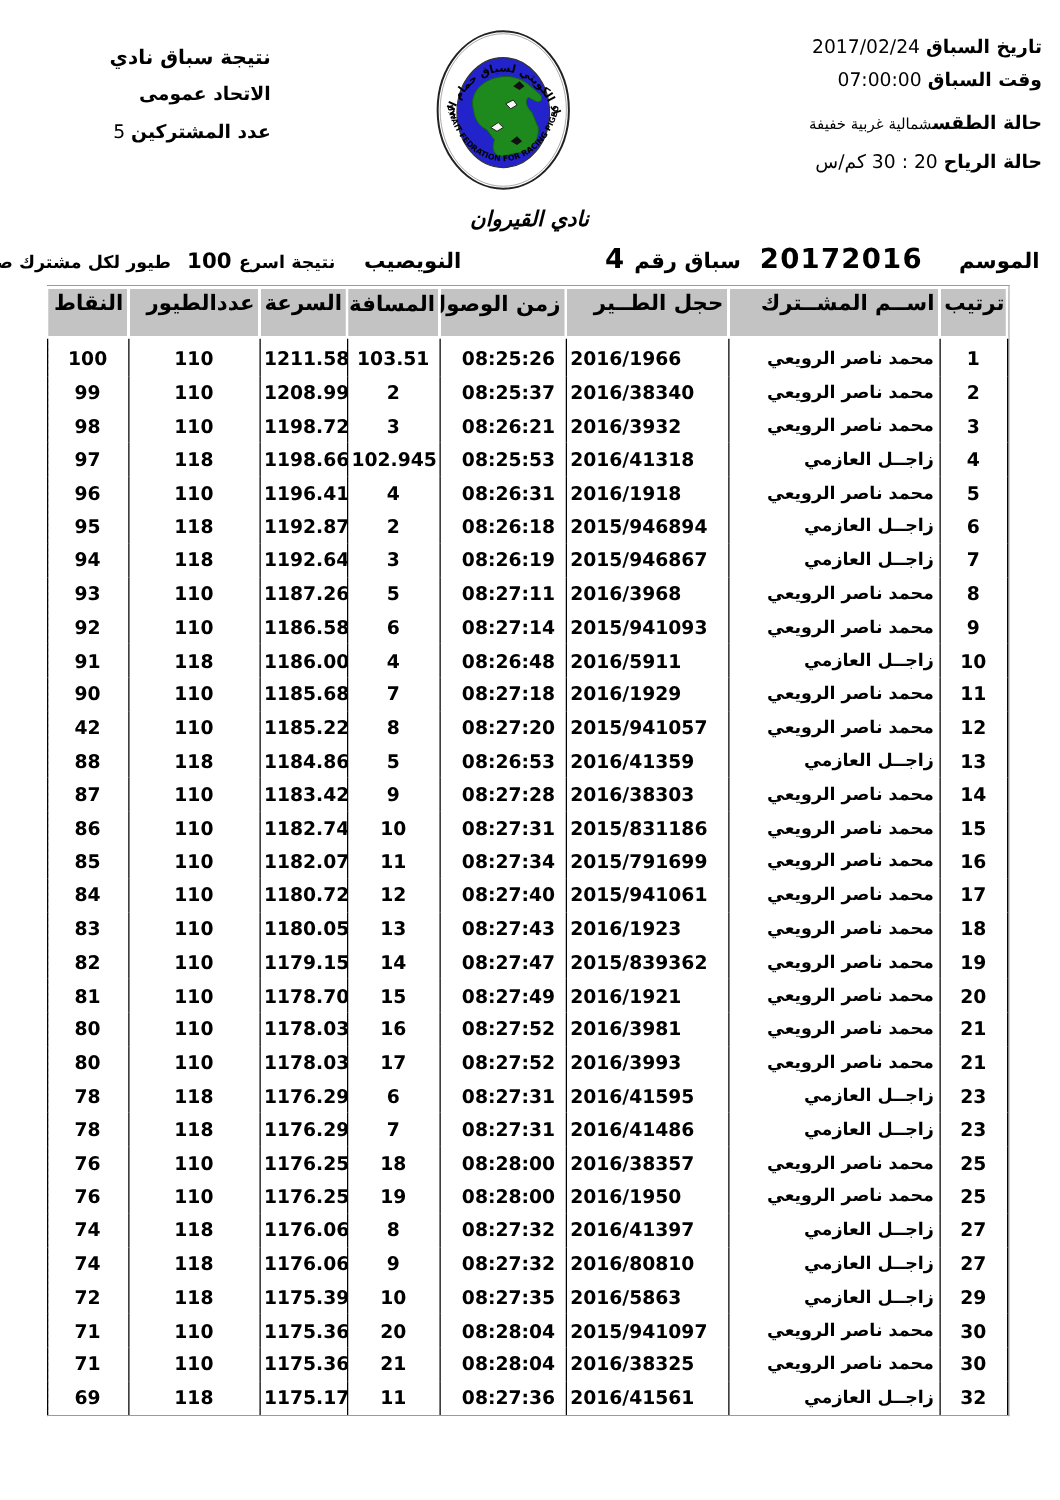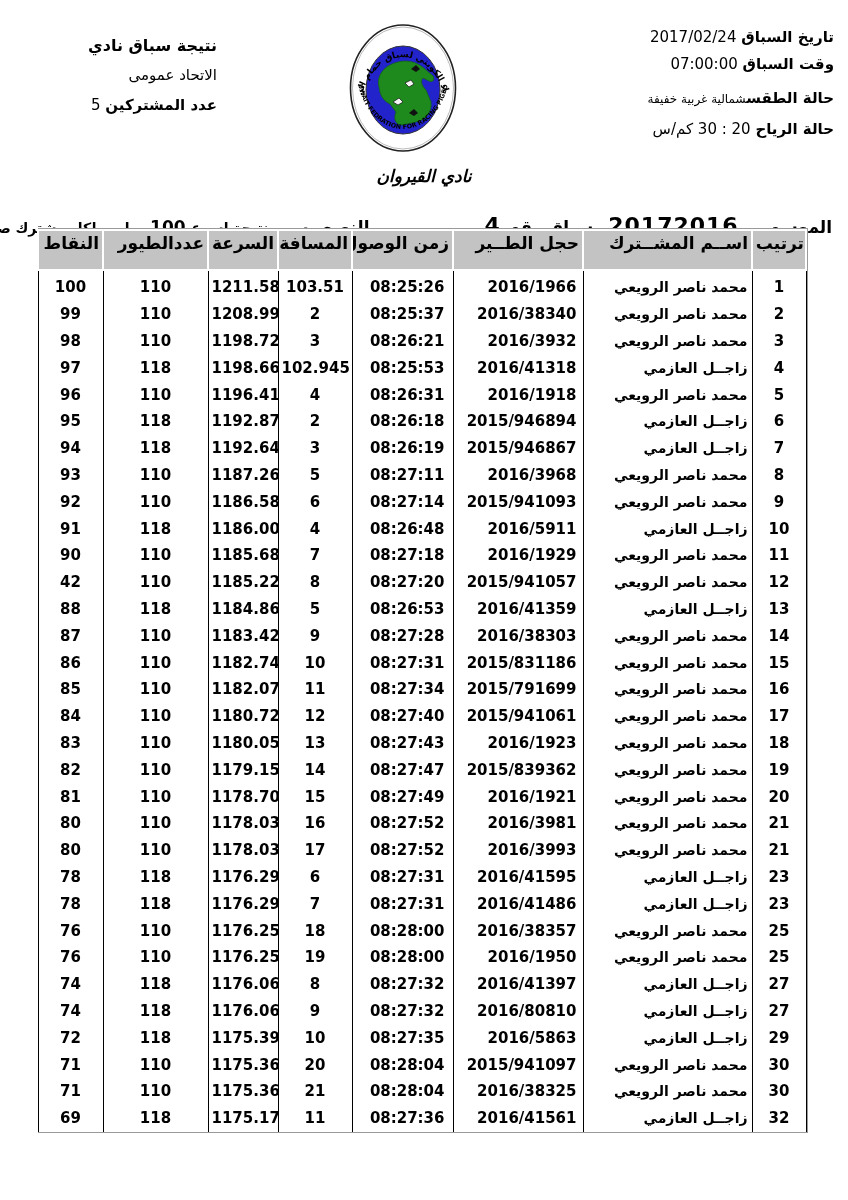--- a/index.html
+++ b/index.html
@@ -6,21 +6,21 @@
   body {
     width:848px; height:1200px; background:#ffffff; color:#000;
     font-family:"DejaVu Sans", sans-serif; overflow:hidden; position:relative;
   }
   .page { position:absolute; inset:0; }
 
   
   .hdr-left { position:absolute; top:36px; left:35px; width:182px; direction:rtl; text-align:right; }
   .hdr-left .line { height:30px; font-size:15px; white-space:nowrap; }
   .hdr-left .t1 { font-weight:bold; font-size:16px; }
-  .hdr-left .t2 { font-weight:normal; }
+  .hdr-left .t2 { font-weight:bold; }
   .hdr-left .lbl { font-weight:bold; }
   .hdr-left .val { font-weight:normal; }
 
   
   .hdr-right { position:absolute; top:28px; right:14px; direction:rtl; text-align:right; }
   .hdr-right .line { white-space:nowrap; font-size:15px; }
   .hdr-right .lbl { font-weight:bold; }
   .hdr-right .val { font-weight:normal; }
   .hdr-right .l1 { margin-bottom:9px; }
   .hdr-right .l2 { margin-bottom:16px; }
@@ -31,39 +31,39 @@
   .logo { position:absolute; top:23px; left:349px; width:108px; height:130px; }
 
   
   .club-title { position:absolute; top:166px; left:0; width:848px; text-align:center;
     font-weight:bold; font-size:17px;font-style:italic; }
   .season-line { position:absolute; top:195px; right:16px; direction:rtl;
     display:flex; align-items:baseline; white-space:nowrap; font-weight:bold; }
   .season-line .s-lbl { font-size:17px; }
   .season-line .s-big { font-size:22px; letter-spacing:1px; }
   .season-line .s-sm  { font-size:14px; }
-  .g17 { margin-left:29px; } .g15 { margin-left:15px;margin-top:18px; } .g7 { margin-left:7px; }
+  .g17 { margin-left:29px; } .g15 { margin-left:15px; } .g7 { margin-left:7px; }
   .g115 { margin-left:115px; } .g23 { margin-left:23px; } .g6 { margin-left:6px; }
   .g13 { margin-left:13px; }
 
   
   .table-wrap { position:absolute; top:228px; left:38px; width:768px;
     border:1px solid #9a9a9a; border-left:1px dashed #9a9a9a; background:#fff; }
   table { border-collapse:collapse; width:100%; table-layout:fixed; direction:rtl; }
   thead th { background:#c3c3c3; border:2px solid #ffffff; font-weight:bold;
     font-size:17px; text-align:right; vertical-align:top; height:34px; padding:2px 3px;
     white-space:nowrap; overflow:hidden; }
   thead th.h0 { text-align:right; padding-right:1px; }
   tbody td { border-right:1px solid #000; border-left:1px solid #000;
     font-weight:bold; font-size:15px; height:26.8px; padding:0 3px;
     white-space:nowrap; overflow:hidden; }
   tbody tr:first-child td { padding-top:3px; }
   td.c0 { text-align:center; }
   td.c1 { text-align:right; font-size:14px; padding-right:4px; }
-  td.c2 { direction:ltr; text-align:right; padding-right:6px; }
+  td.c2 { direction:ltr; text-align:left; padding-right:6px; }
   td.c3 { direction:ltr; text-align:right; padding-right:8px; }
   td.c4 { direction:ltr; text-align:center; }
   td.c5 { direction:ltr; text-align:right; padding-right:2px; }
   td.c6 { text-align:center; }
   td.c7 { text-align:center; }
 </style>
 </head>
 <body>
 
 <div class="page">

